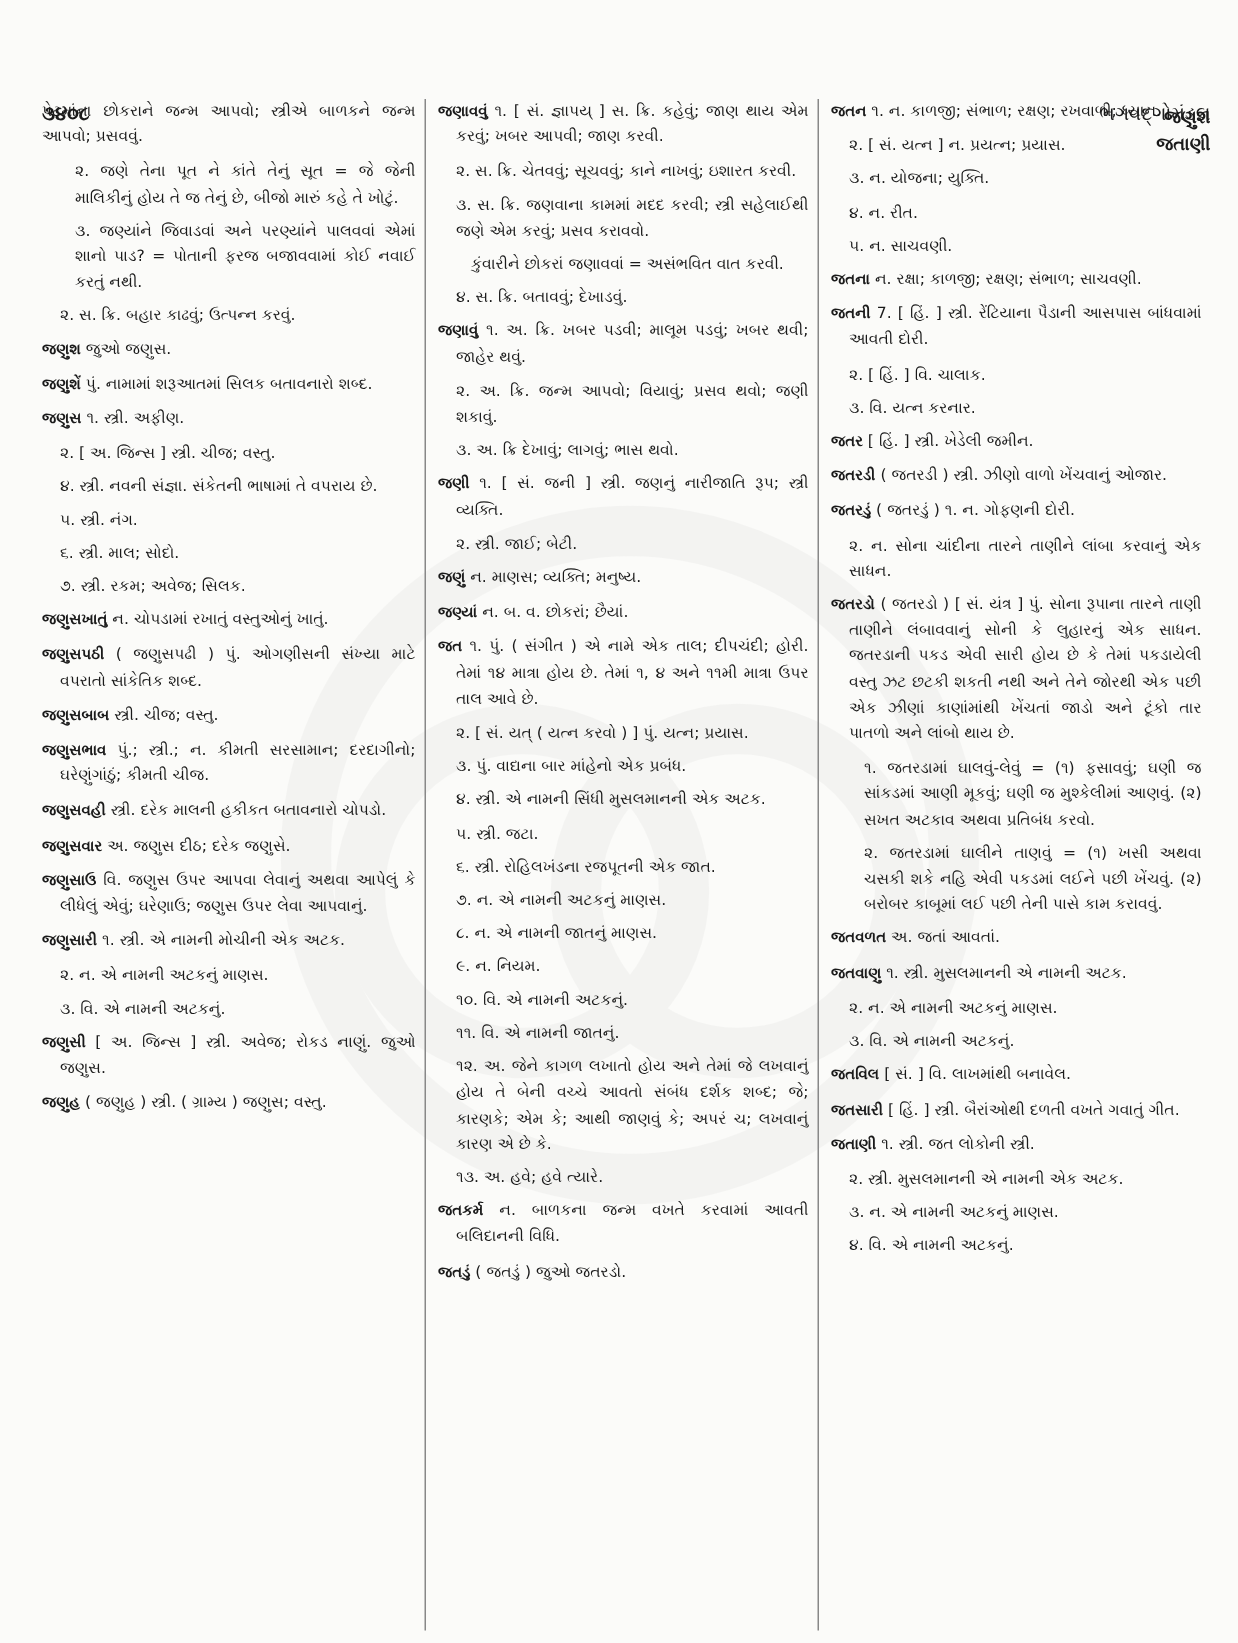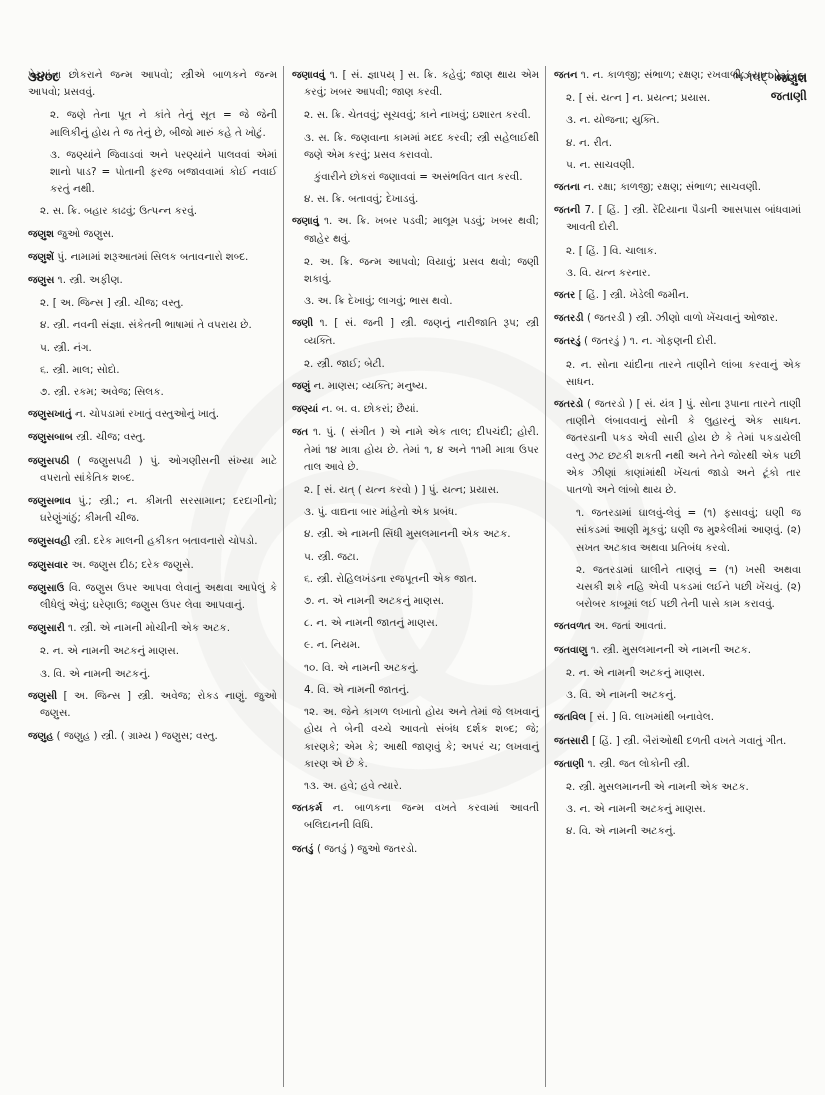--- a/index.html
+++ b/index.html
@@ -67,22 +67,22 @@
       <div class="sense">૨. સ. ક્રિ. બહાર કાઢવું; ઉત્પન્ન કરવું.</div>
       <div class="entry"><span class="hw">જણુશ</span> <span>જુઓ જણુસ.</span></div>
       <div class="entry"><span class="hw">જણુશેં</span> <span>પું. નામામાં શરૂઆતમાં સિલક બતાવનારો શબ્દ.</span></div>
       <div class="entry"><span class="hw">જણુસ</span> <span>૧. સ્ત્રી. અફીણ.</span></div>
       <div class="sense">૨. [ અ. જિન્સ ] સ્ત્રી. ચીજ; વસ્તુ.</div>
       <div class="sense">૪. સ્ત્રી. નવની સંજ્ઞા. સંકેતની ભાષામાં તે વપરાય છે.</div>
       <div class="sense">૫. સ્ત્રી. નંગ.</div>
       <div class="sense">૬. સ્ત્રી. માલ; સોદો.</div>
       <div class="sense">૭. સ્ત્રી. રકમ; અવેજ; સિલક.</div>
       <div class="entry"><span class="hw">જણુસખાતું</span> <span>ન. ચોપડામાં રખાતું વસ્તુઓનું ખાતું.</span></div>
+      <div class="entry"><span class="hw">જણુસપઠી</span> <span>( જણુસપઢી ) પું. ઓગણીસની સંખ્યા માટે વપરાતો સાંકેતિક શબ્દ.</span></div>
       <div class="entry"><span class="hw">જણુસબાબ</span> <span>સ્ત્રી. ચીજ; વસ્તુ.</span></div>
-      <div class="entry"><span class="hw">જણુસપઠી</span> <span>( જણુસપઢી ) પું. ઓગણીસની સંખ્યા માટે વપરાતો સાંકેતિક શબ્દ.</span></div>
       <div class="entry"><span class="hw">જણુસભાવ</span> <span>પું.; સ્ત્રી.; ન. કીમતી સરસામાન; દરદાગીનો; ઘરેણુંગાંઠું; કીમતી ચીજ.</span></div>
       <div class="entry"><span class="hw">જણુસવહી</span> <span>સ્ત્રી. દરેક માલની હકીકત બતાવનારો ચોપડો.</span></div>
       <div class="entry"><span class="hw">જણુસવાર</span> <span>અ. જણુસ દીઠ; દરેક જણુસે.</span></div>
       <div class="entry"><span class="hw">જણુસાઉ</span> <span>વિ. જણુસ ઉપર આપવા લેવાનું અથવા આપેલું કે લીધેલું એવું; ઘરેણાઉ; જણુસ ઉપર લેવા આપવાનું.</span></div>
       <div class="entry"><span class="hw">જણુસારી</span> <span>૧. સ્ત્રી. એ નામની મોચીની એક અટક.</span></div>
       <div class="sense">૨. ન. એ નામની અટકનું માણસ.</div>
       <div class="sense">૩. વિ. એ નામની અટકનું.</div>
       <div class="entry"><span class="hw">જણુસી</span> <span>[ અ. જિન્સ ] સ્ત્રી. અવેજ; રોકડ નાણું. જુઓ જણુસ.</span></div>
       <div class="entry"><span class="hw">જણુહ</span> <span>( જણુહ ) સ્ત્રી. ( ગ્રામ્ય ) જણુસ; વસ્તુ.</span></div>
     </div>
@@ -102,21 +102,21 @@
       <div class="entry"><span class="hw">જત</span> <span>૧. પું. ( સંગીત ) એ નામે એક તાલ; દીપચંદી; હોરી. તેમાં ૧૪ માત્રા હોય છે. તેમાં ૧, ૪ અને ૧૧મી માત્રા ઉપર તાલ આવે છે.</span></div>
       <div class="sense">૨. [ સં. યત્ ( યત્ન કરવો ) ] પું. યત્ન; પ્રયાસ.</div>
       <div class="sense">૩. પું. વાદ્યના બાર માંહેનો એક પ્રબંધ.</div>
       <div class="sense">૪. સ્ત્રી. એ નામની સિંધી મુસલમાનની એક અટક.</div>
       <div class="sense">૫. સ્ત્રી. જટા.</div>
       <div class="sense">૬. સ્ત્રી. રોહિલખંડના રજપૂતની એક જાત.</div>
       <div class="sense">૭. ન. એ નામની અટકનું માણસ.</div>
       <div class="sense">૮. ન. એ નામની જાતનું માણસ.</div>
       <div class="sense">૯. ન. નિયમ.</div>
       <div class="sense">૧૦. વિ. એ નામની અટકનું.</div>
-      <div class="sense">4. વિ. એ નામની જાતનું.</div>
+      <div class="sense">૧૧. વિ. એ નામની જાતનું.</div>
       <div class="sense">૧૨. અ. જેને કાગળ લખાતો હોય અને તેમાં જે લખવાનું હોય તે બેની વચ્ચે આવતો સંબંધ દર્શક શબ્દ; જે; કારણકે; એમ કે; આથી જાણવું કે; અપરં ચ; લખવાનું કારણ એ છે કે.</div>
       <div class="sense">૧૩. અ. હવે; હવે ત્યારે.</div>
       <div class="entry"><span class="hw">જતકર્મ</span> <span>ન. બાળકના જન્મ વખતે કરવામાં આવતી બલિદાનની વિધિ.</span></div>
       <div class="entry"><span class="hw">જતડું</span> <span>( જતડું ) જુઓ જતરડો.</span></div>
     </div>
   <div class="col col3">
       <div class="entry"><span class="hw">જતન</span> <span>૧. ન. કાળજી; સંભાળ; રક્ષણ; રખવાળી; ધ્યાન.</span></div>
       <div class="sense">૨. [ સં. યત્ન ] ન. પ્રયત્ન; પ્રયાસ.</div>
       <div class="sense">૩. ન. યોજના; યુક્તિ.</div>
       <div class="sense">૪. ન. રીત.</div>

